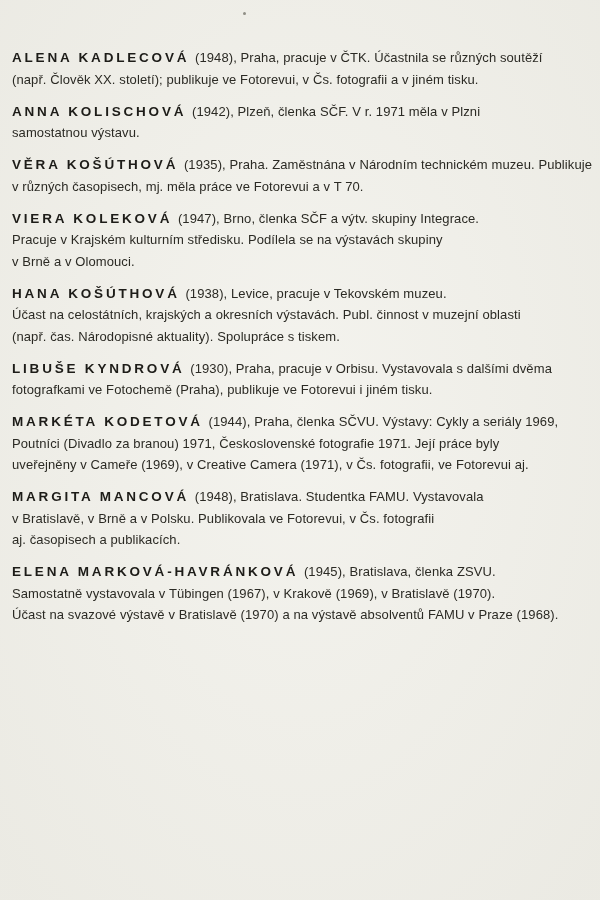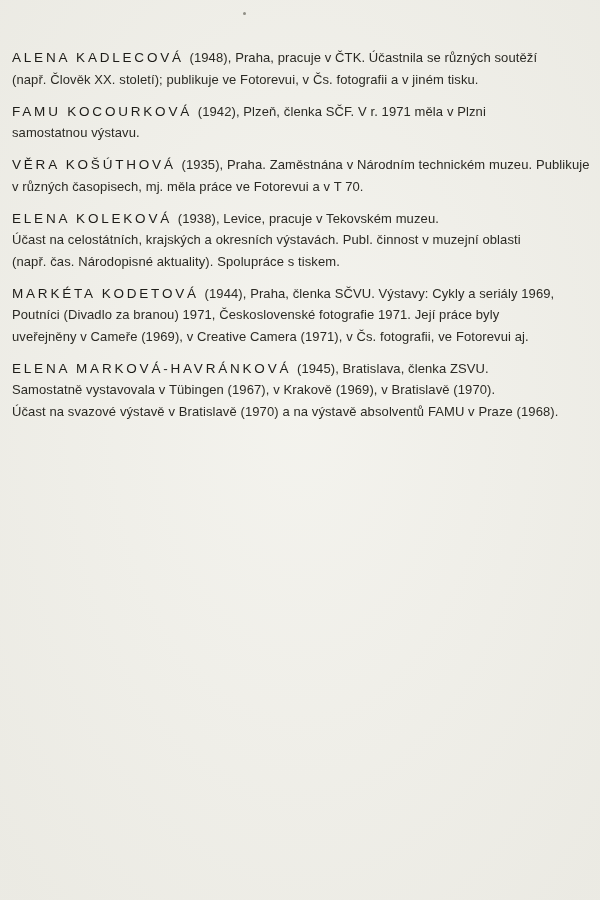--- a/index.html
+++ b/index.html
@@ -26,21 +26,21 @@
       #f0efe8;
   }
   .entry {
     margin: 0 0 10.5px 0;
     font-size: 13px;
     line-height: 21.5px;
     letter-spacing: 0.1px;
     color: #2b2a24;
   }
   .entry .name {
-    font-weight: normal;
+    font-weight: bold;
     font-size: 13.5px;
     letter-spacing: 2.8px;
     color: #1d1c18;
     margin-right: 2px;
   }
   .speck {
     position: absolute;
     left: 243px;
     top: 12px;
     width: 3px;
@@ -50,29 +50,32 @@
   }
 </style>
 </head>
 <body>
 
 <div class="page">
   <div class="speck"></div>
   <div>
   <p class="entry"><span class="name">ALENA KADLECOVÁ</span><span> (1948), Praha, pracuje v ČTK. Účastnila se různých soutěží<br> (např. Člověk XX. století); publikuje ve Fotorevui, v Čs. fotografii a v jiném tisku.</span></p>
 
-  <p class="entry"><span class="name">FAMU KOCOURKOVÁ</span><span> (1942), Plzeň, členka SČF. V r. 1971 měla v Plzni<br> samostatnou výstavu.</span></p>
+  <p class="entry"><span class="name">ANNA KOLISCHOVÁ</span><span> (1942), Plzeň, členka SČF. V r. 1971 měla v Plzni<br> samostatnou výstavu.</span></p>
 
   <p class="entry"><span class="name">VĚRA KOŠÚTHOVÁ</span><span> (1935), Praha. Zaměstnána v Národním technickém muzeu. Publikuje<br> v různých časopisech, mj. měla práce ve Fotorevui a v T 70.</span></p>
 
+  <p class="entry"><span class="name">VIERA KOLEKOVÁ</span><span> (1947), Brno, členka SČF a výtv. skupiny Integrace.<br> Pracuje v Krajském kulturním středisku. Podílela se na výstavách skupiny<br> v Brně a v Olomouci.</span></p>
 
 
-  <p class="entry"><span class="name">ELENA KOLEKOVÁ</span><span> (1938), Levice, pracuje v Tekovském muzeu.<br> Účast na celostátních, krajských a okresních výstavách. Publ. činnost v muzejní oblasti<br> (např. čas. Národopisné aktuality). Spolupráce s tiskem.</span></p>
+  <p class="entry"><span class="name">HANA KOŠÚTHOVÁ</span><span> (1938), Levice, pracuje v Tekovském muzeu.<br> Účast na celostátních, krajských a okresních výstavách. Publ. činnost v muzejní oblasti<br> (např. čas. Národopisné aktuality). Spolupráce s tiskem.</span></p>
 
 
 
+  <p class="entry"><span class="name">LIBUŠE KYNDROVÁ</span><span> (1930), Praha, pracuje v Orbisu. Vystavovala s dalšími dvěma<br> fotografkami ve Fotochemě (Praha), publikuje ve Fotorevui i jiném tisku.</span></p>
 
   <p class="entry"><span class="name">MARKÉTA KODETOVÁ</span><span> (1944), Praha, členka SČVU. Výstavy: Cykly a seriály 1969,<br> Poutníci (Divadlo za branou) 1971, Československé fotografie 1971. Její práce byly<br> uveřejněny v Cameře (1969), v Creative Camera (1971), v Čs. fotografii, ve Fotorevui aj.</span></p>
 
+  <p class="entry"><span class="name">MARGITA MANCOVÁ</span><span> (1948), Bratislava. Studentka FAMU. Vystavovala<br> v Bratislavě, v Brně a v Polsku. Publikovala ve Fotorevui, v Čs. fotografii<br> aj. časopisech a publikacích.</span></p>
 
   <p class="entry"><span class="name">ELENA MARKOVÁ-HAVRÁNKOVÁ</span><span> (1945), Bratislava, členka ZSVU.<br> Samostatně vystavovala v Tübingen (1967), v Krakově (1969), v Bratislavě (1970).<br> Účast na svazové výstavě v Bratislavě (1970) a na výstavě absolventů FAMU v Praze (1968).</span></p>
 </div>
 </div>
 
 </body></html>

